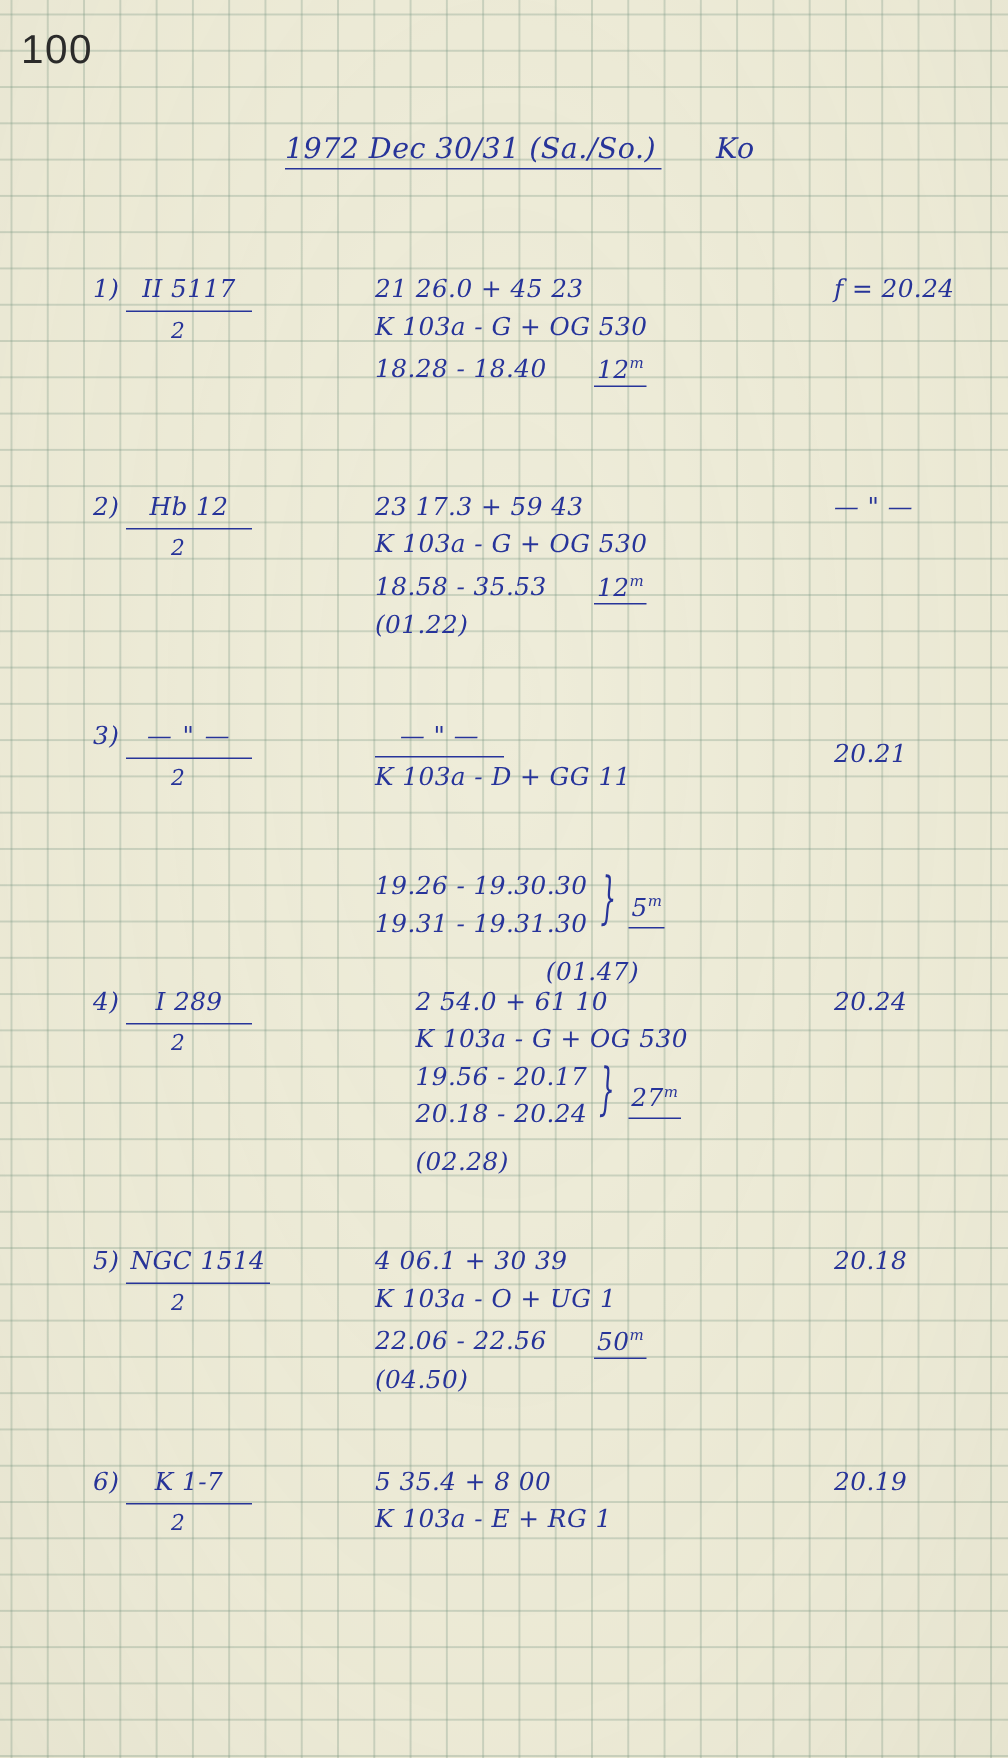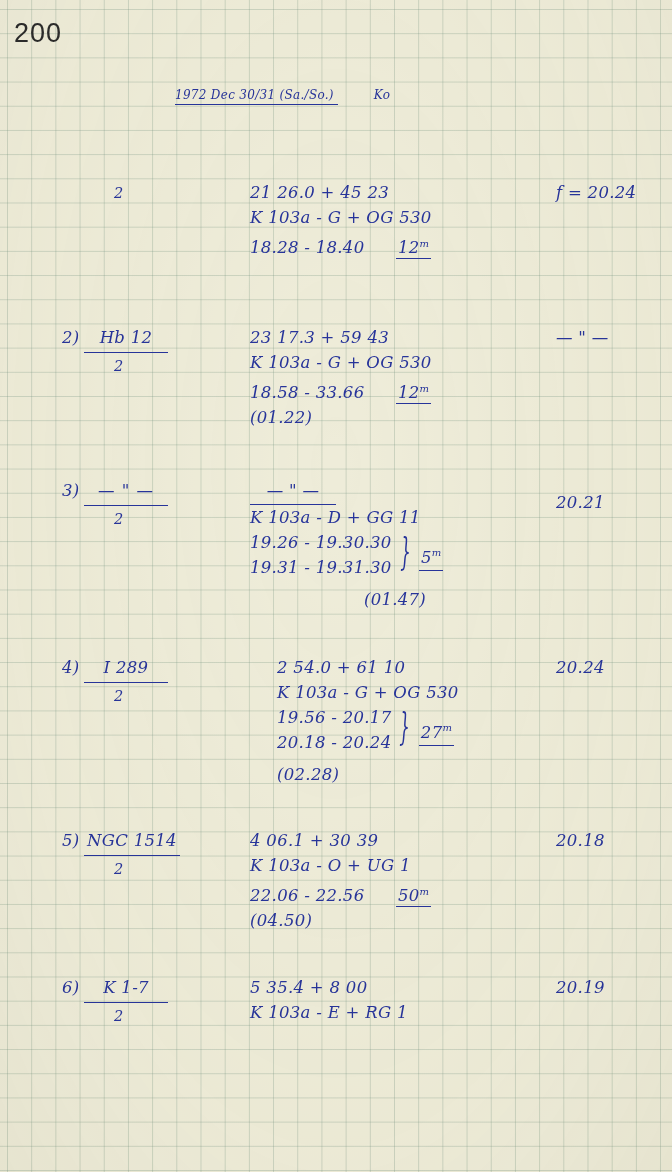--- a/index.html
+++ b/index.html
@@ -47,23 +47,23 @@
     left: 14px;
     top: 18px;
     font-family: "Liberation Sans", sans-serif;
     font-size: 27px;
     font-style: normal;
     color: #2b2b2b;
     letter-spacing: 1px;
   }
   .heading {
     position: absolute;
-    left: 175px;
+    left: 190px;
     top: 88px;
-    font-size: 12px;
+    font-size: 19px;
   }
   .heading .hd-main {
     border-bottom: 1.5px solid #27349b;
     padding-bottom: 2px;
     padding-right: 4px;
   }
   .heading .hd-ko {
     margin-left: 36px;
   }
   .entry {
@@ -150,28 +150,31 @@
     margin-left: 4px;
     border-bottom: 1.4px solid #27349b;
     padding: 0 2px 1px 2px;
   }
 </style>
 </head>
 <body>
 
 <div id="page">
 
-  <div class="pagenum">200</div>
+  <div class="pagenum">100</div>
 
   <div class="heading ink">
     <span class="hd-main">1972  Dec 30/31   (Sa./So.)</span><span class="hd-ko">Ko</span>
   </div>
 
   <div class="entry ink" style="left:0; top:180px; width:672px;">
     <div class="col-idx" style="left:62px; top:0;">
+      <div class="idx-row">
+        <span class="idx-num">1)</span><span class="idx-name">II 5117</span>
+      </div>
       <span class="idx-den">2</span>
     </div>
     <div class="col-mid" style="top:0;">
       <span class="mid-line">21  26.0   + 45  23</span>
       <span class="mid-line">K 103a - G  + OG 530</span>
       <span class="mid-line">
         <span>18.28 - 18.40</span>
         <span class="ul" style="margin-left:26px;"><span>12</span><span class="sup">m</span></span>
       </span>
     </div>
@@ -182,21 +185,21 @@
     <div class="col-idx" style="left:62px; top:0;">
       <div class="idx-row">
         <span class="idx-num">2)</span><span class="idx-name">Hb 12</span>
       </div>
       <span class="idx-den">2</span>
     </div>
     <div class="col-mid" style="top:0;">
       <span class="mid-line">23  17.3   + 59  43</span>
       <span class="mid-line">K 103a - G  + OG 530</span>
       <span class="mid-line">
-        <span>18.58 - 33.66</span>
+        <span>18.58 - 35.53</span>
         <span class="ul" style="margin-left:26px;"><span>12</span><span class="sup">m</span></span>
       </span>
       <span class="mid-line">(01.22)</span>
     </div>
     <div class="col-right" style="top:0;">— " —</div>
   </div>
 
   <div class="entry ink" style="left:0; top:478px; width:672px;">
     <div class="col-idx" style="left:62px; top:0;">
       <div class="idx-row">
@@ -205,21 +208,21 @@
       <span class="idx-den">2</span>
     </div>
     <div class="col-mid" style="top:0;">
       <span class="mid-line">
         <span class="rule-ditto">— " —</span>
       </span>
       <span class="mid-line">K 103a - D  + GG 11</span>
       <span class="mid-line">
         <span class="two-line-group">
           <span style="display:inline-block;">
-            <span style="display:block;">19.26 - 19.30.30</span>
+            <span style="display:block;margin-top:48px;">19.26 - 19.30.30</span>
             <span style="display:block;">19.31 - 19.31.30</span>
           </span><span class="grp-brace">}</span><span class="grp-val"><span>5</span><span class="sup">m</span></span>
         </span>
       </span>
       <span class="mid-line" style="margin-top:5px;text-align:center;">(01.47)</span>
     </div>
     <div class="col-right" style="top:12px;">20.21</div>
   </div>
 
   <div class="entry ink" style="left:0; top:655px; width:672px;">

